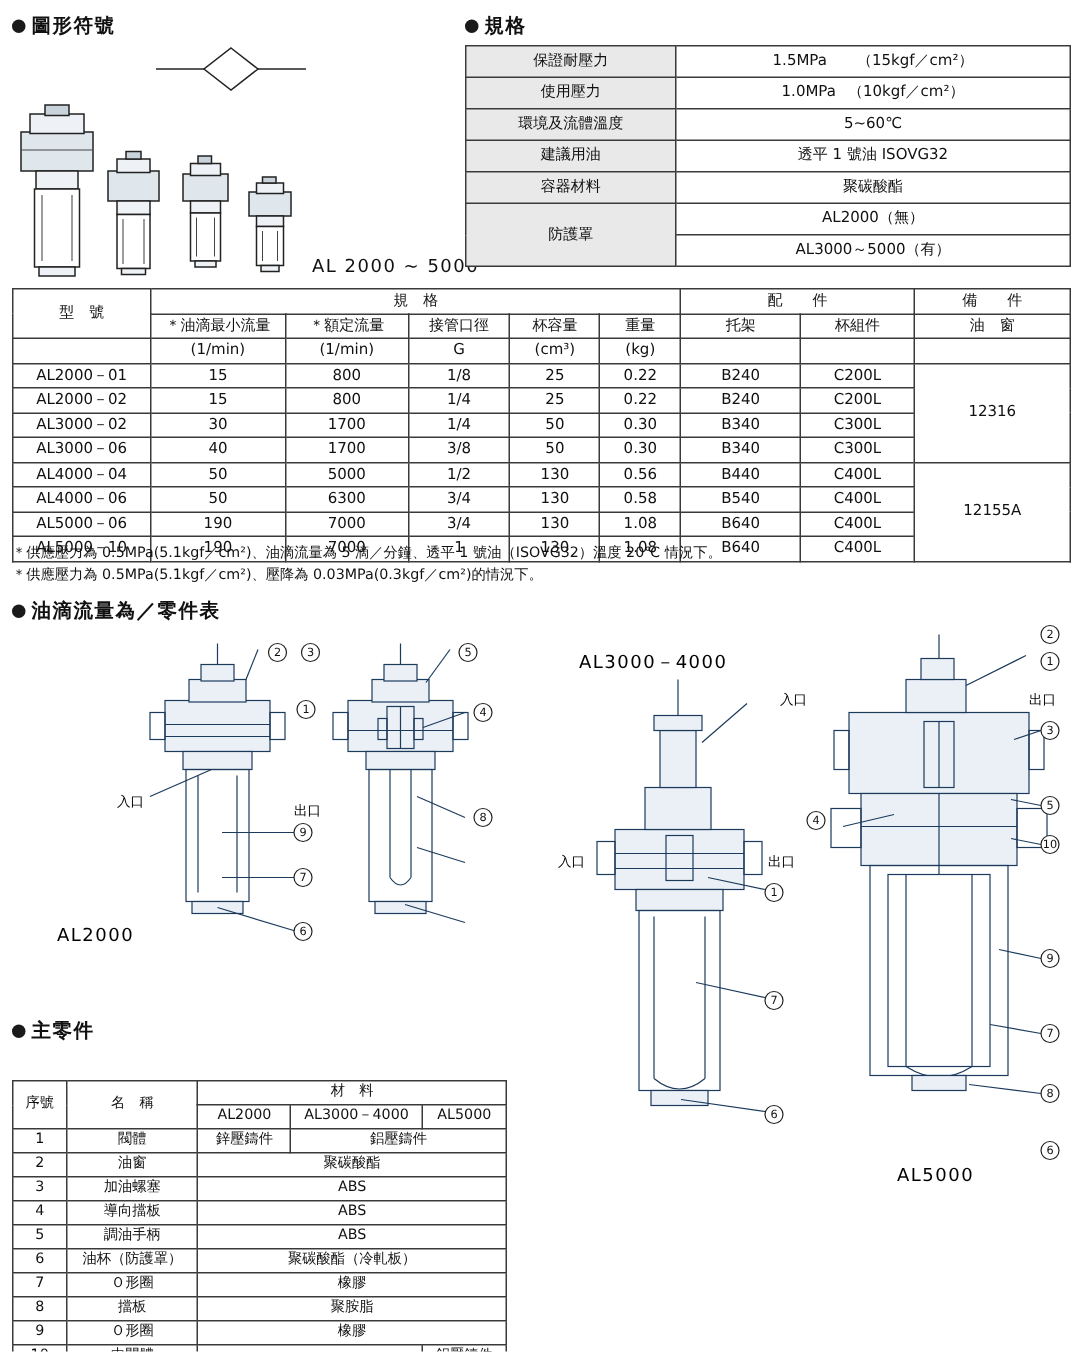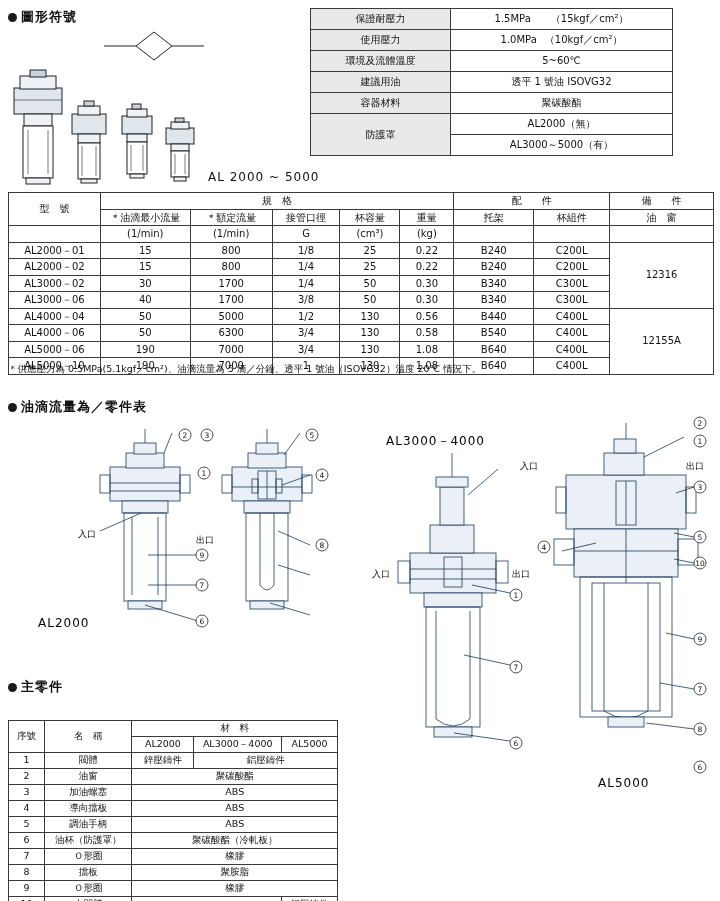--- a/index.html
+++ b/index.html
@@ -32,21 +32,21 @@
     padding: 2px 3px;
     text-align: center;
     font-weight: normal;
     vertical-align: middle;
   }
   .hdr { background: #e9e9e9; }
 
   
   #symbol-section { position: absolute; left: 8px; top: 8px; width: 300px; }
   #spec-section  { position: absolute; left: 310px; top: 8px; width: 404px; }
-  #spec-section table.grid { width: 363px; padding-left: 36px; }
+  #spec-section table.grid { width: 404px; padding-left: 36px; }
   #spec-section td { height: 21px; }
 
   #diagram-box { position: absolute; left: 4px; top: 28px; width: 300px; height: 160px; }
   #al-range-label {
     position: absolute; left: 208px; top: 170px;
     font-size: 12px; letter-spacing: 1px;
   }
 
   #main-table { position: absolute; left: 8px; top: 192px; width: 706px; }
   #main-table table.grid { width: 706px; }
@@ -142,20 +142,24 @@
         <rect class="dfill-w dline" x="15" y="79" width="18" height="26"></rect>
         <line class="dthin" x1="19" y1="82" x2="19" y2="102"></line>
         <line class="dthin" x1="29" y1="82" x2="29" y2="102"></line>
         <rect class="dfill-l dline" x="18" y="105" width="12" height="4"></rect>
       </g>
     </svg>
   </div>
   <div id="al-range-label" class="big-lbl">AL 2000 ~ 5000</div>
 
   <div id="spec-section">
+    <div class="sec-title" style="margin-bottom:4px;">
+      <span class="bullet"></span>
+      <span>規格</span>
+    </div>
     <table class="grid">
       <tbody>
         <tr>
           <td class="hdr" style="width:140px">保證耐壓力</td>
           <td><span>1.5MPa</span><span style="margin-left:20px">（15kgf／cm²）</span></td>
         </tr>
         <tr>
           <td class="hdr">使用壓力</td>
           <td><span>1.0MPa</span><span style="margin-left:8px">（10kgf／cm²）</span></td>
         </tr>
@@ -296,20 +300,21 @@
           <td>1.08</td>
           <td>B640</td>
           <td>C400L</td>
         </tr>
       </tbody>
     </table>
   </div>
 
   <div id="notes">
     <div>＊供應壓力為 0.5MPa(5.1kgf／cm²)、油滴流量為 5 滴／分鐘、透平 1 號油（ISOVG32）溫度 20℃ 情況下。</div>
+    <div>＊供應壓力為 0.5MPa(5.1kgf／cm²)、壓降為 0.03MPa(0.3kgf／cm²)的情況下。</div>
   </div>
 
   <div id="struct-title" class="sec-title">
     <span class="bullet"></span>
     <span>油滴流量為／零件表</span>
   </div>
 
   <div id="struct-area">
     <svg width="720" height="420" viewBox="0 0 720 420">
 

